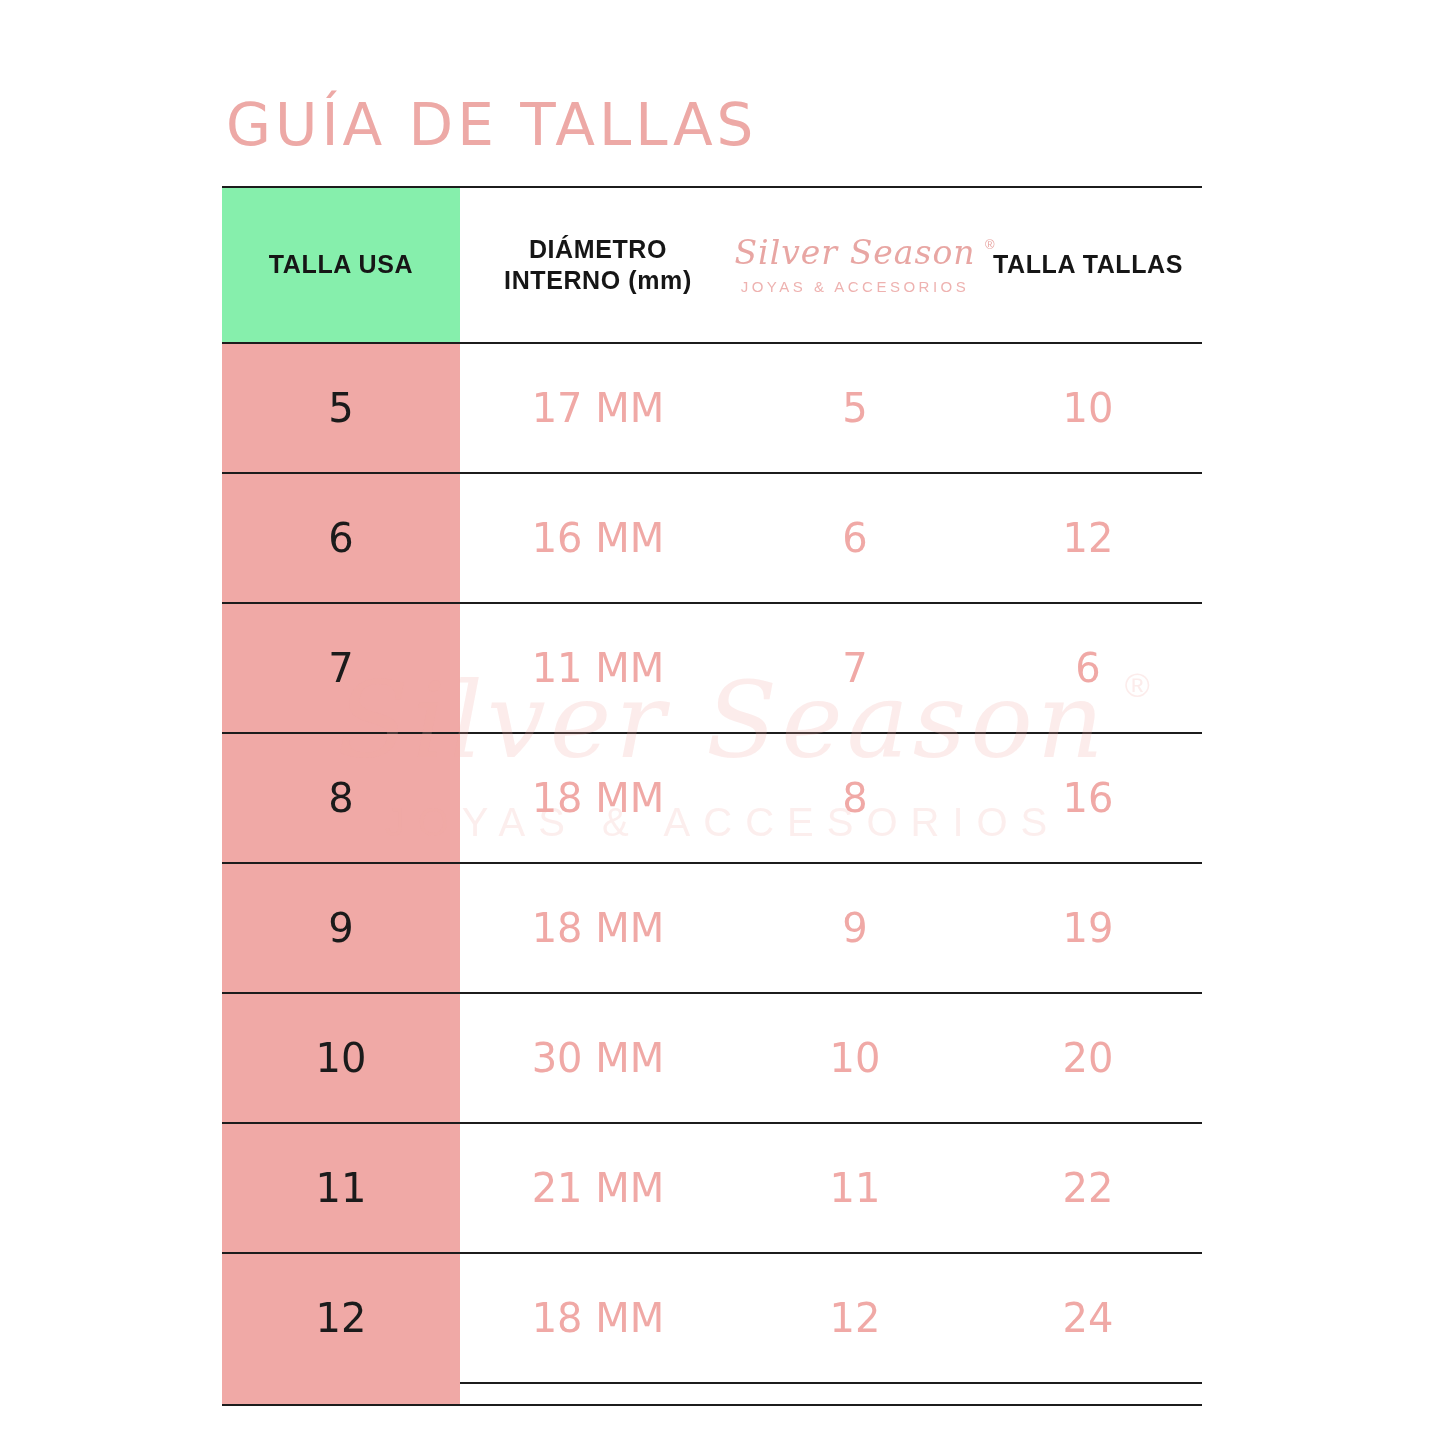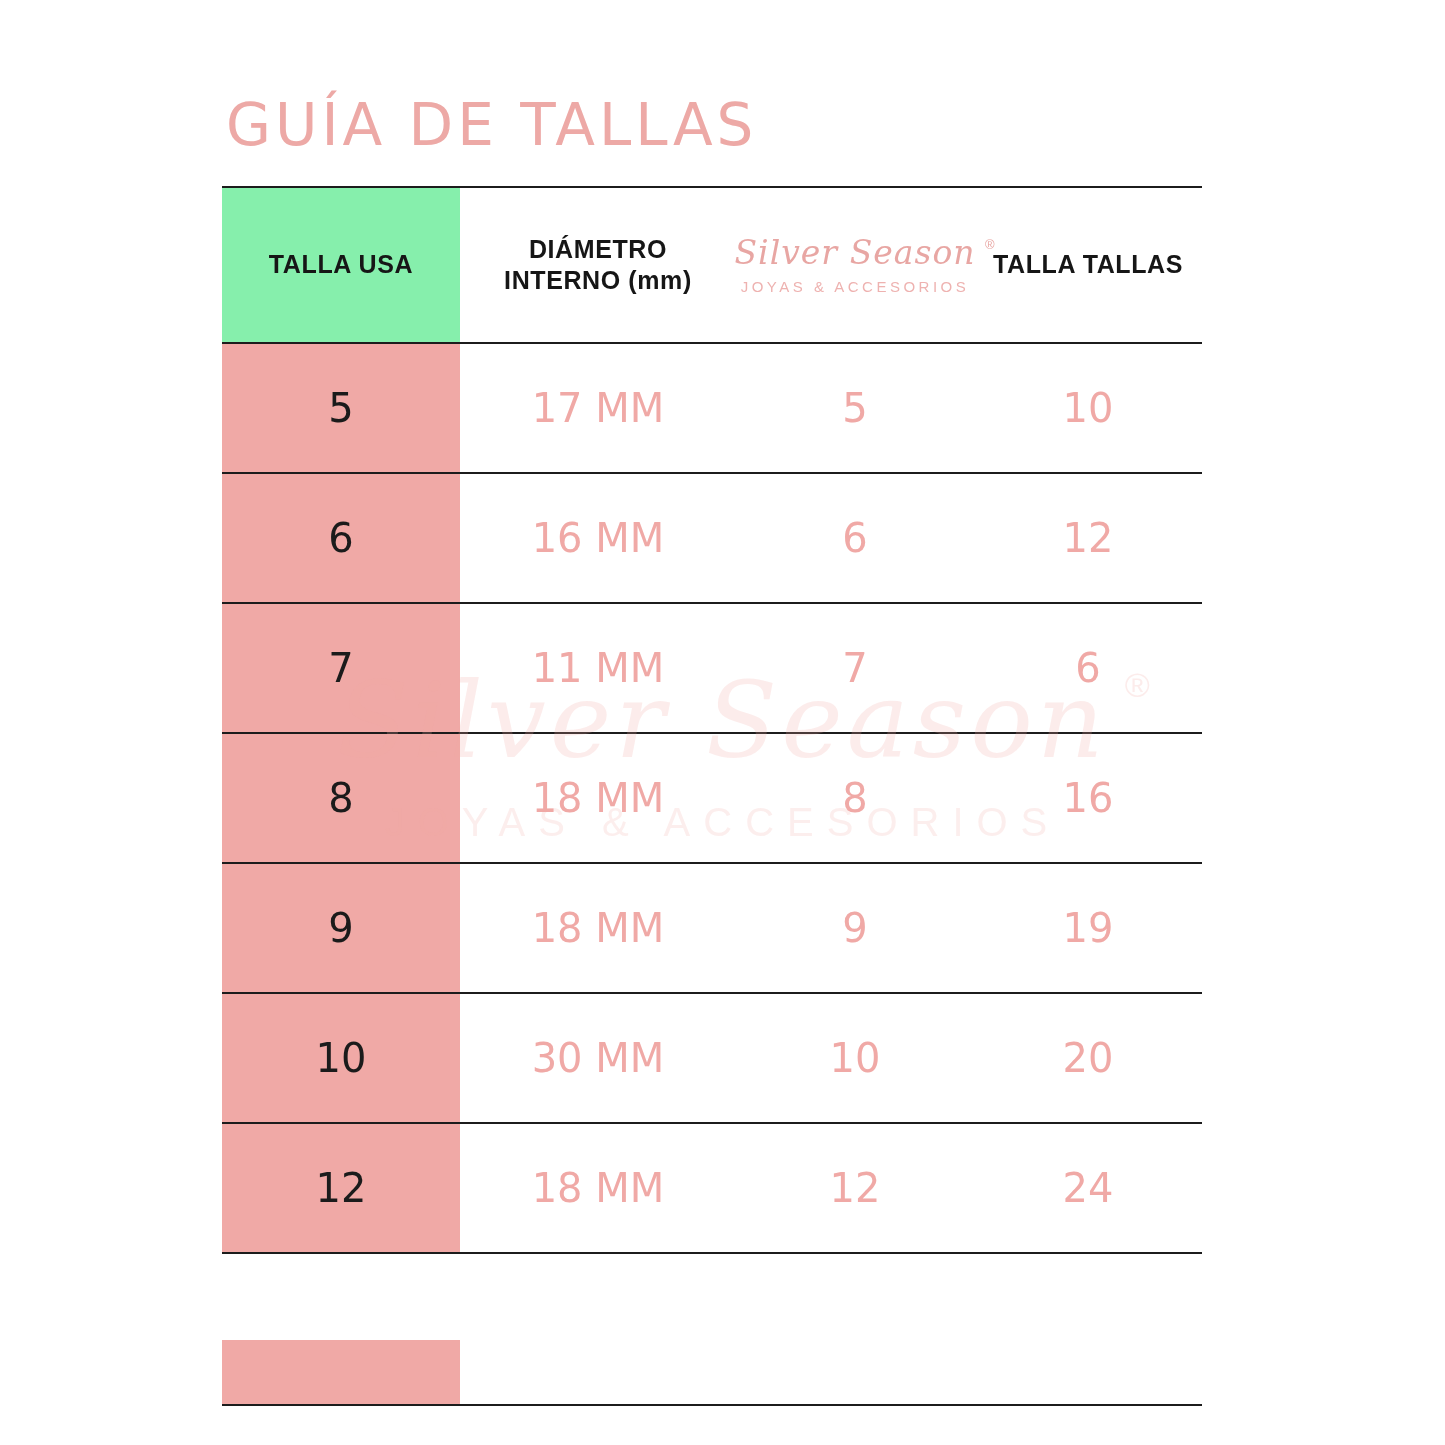--- a/index.html
+++ b/index.html
@@ -257,20 +257,26 @@
           <td>9</td>
           <td>19</td>
         </tr>
         <tr>
           <td class="usa-cell">10</td>
           <td>30 MM</td>
           <td>10</td>
           <td>20</td>
         </tr>
         <tr>
+          <td class="usa-cell">11</td>
+          <td>21 MM</td>
+          <td>11</td>
+          <td>22</td>
+        </tr>
+        <tr>
           <td class="usa-cell">12</td>
           <td>18 MM</td>
           <td>12</td>
           <td>24</td>
         </tr>
       </tbody>
     </table>
   </div>
 
   <div class="pink-tail"></div>

